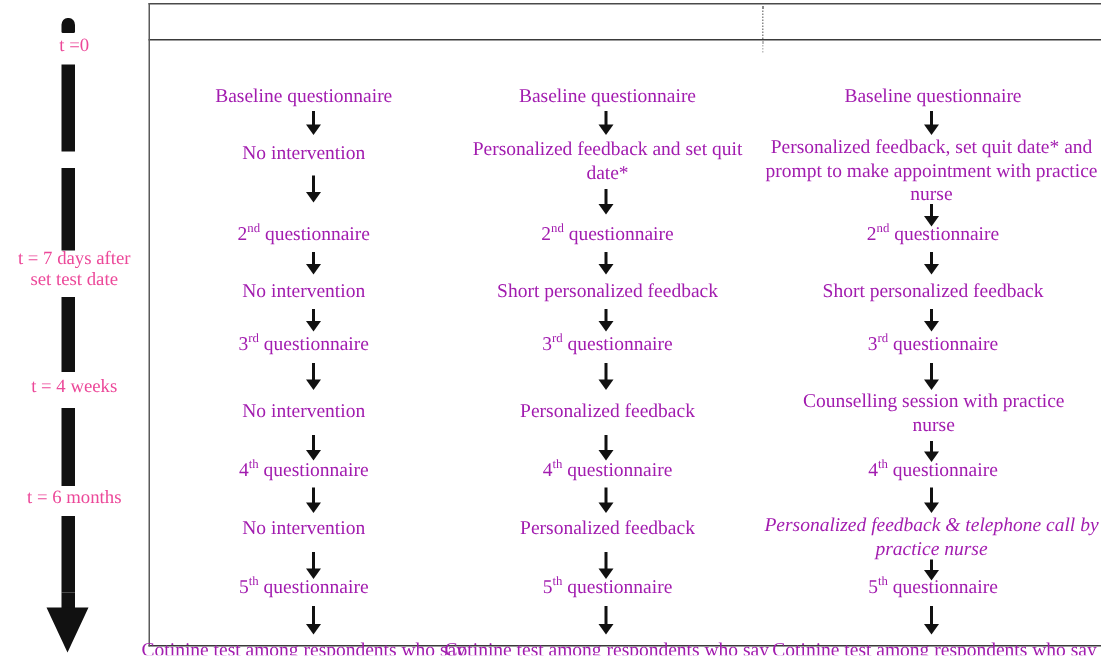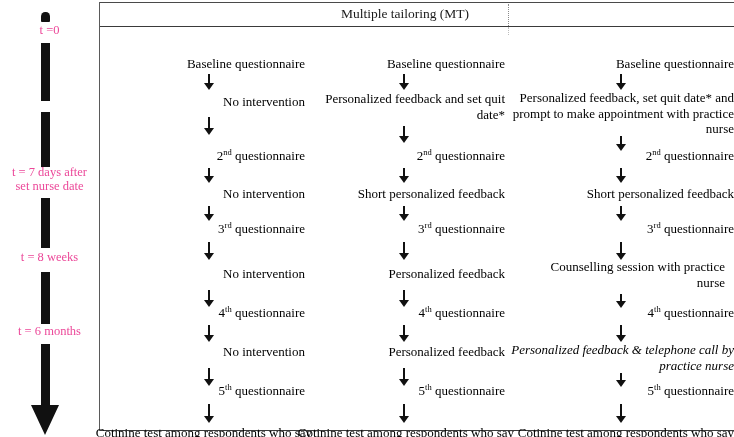--- a/index.html
+++ b/index.html
@@ -102,24 +102,24 @@
     white-space:nowrap;
   }
 
   
   .col{
     position:absolute;
     top:28px;
   }
   .node{
     position:absolute;
-    text-align:right;
+    text-align:center;
     font-size:13px;
     line-height:15.5px;
-    color:#000000;
+    color:#a21caf;
     white-space:nowrap;
   }
   .node.wrap{ white-space:normal; }
   .node sup{
     font-size:8.5px;
     vertical-align:super;
     line-height:0;
   }
   .arrow{
     position:absolute;
@@ -152,33 +152,32 @@
     <div class="tl-seg" style="top:112px;height:55px;"></div>
     <div class="tl-seg" style="top:198px;height:50px;"></div>
     <div class="tl-seg" style="top:272px;height:52px;"></div>
     <div class="tl-seg" style="top:344px;height:51px;"></div>
 
     <div class="tl-arrow-shaft" style="top:395px;height:12px;"></div>
     <div class="tl-arrow-head" style="top:405px;"></div>
 
     <div class="tl-label" style="top:23px;">t =0</div>
     <div class="tl-label" style="top:165px;">t = 7 days after</div>
-    <div class="tl-label" style="top:179px;">set nurse date</div>
-    <div class="tl-label" style="top:250px;">t = 8 weeks</div>
+    <div class="tl-label" style="top:179px;">set test date</div>
+    <div class="tl-label" style="top:250px;">t = 4 weeks</div>
     <div class="tl-label" style="top:324px;">t = 6 months</div>
   </div>
 
   <div class="frame-top"></div>
   <div class="frame-header-rule"></div>
   <div class="frame-bottom"></div>
   <div class="frame-left"></div>
   <div class="divider-dot"></div>
   <div class="divider-dot2"></div>
 
-  <div class="col-head" style="left:305px;width:200px;">Multiple tailoring (MT)</div>
 
   <div class="col">
     <div class="node" style="left:100px;width:205px;top:28px;">Baseline questionnaire</div>
     <div class="arrow" style="left:204px;top:46px;">
       <div class="shaft" style="height:11px;"></div>
         <div class="head" style="top:9px;"></div>
     </div>
 
     <div class="node" style="left:100px;width:205px;top:66px;">No intervention</div>
     <div class="arrow" style="left:204px;top:89px;">

